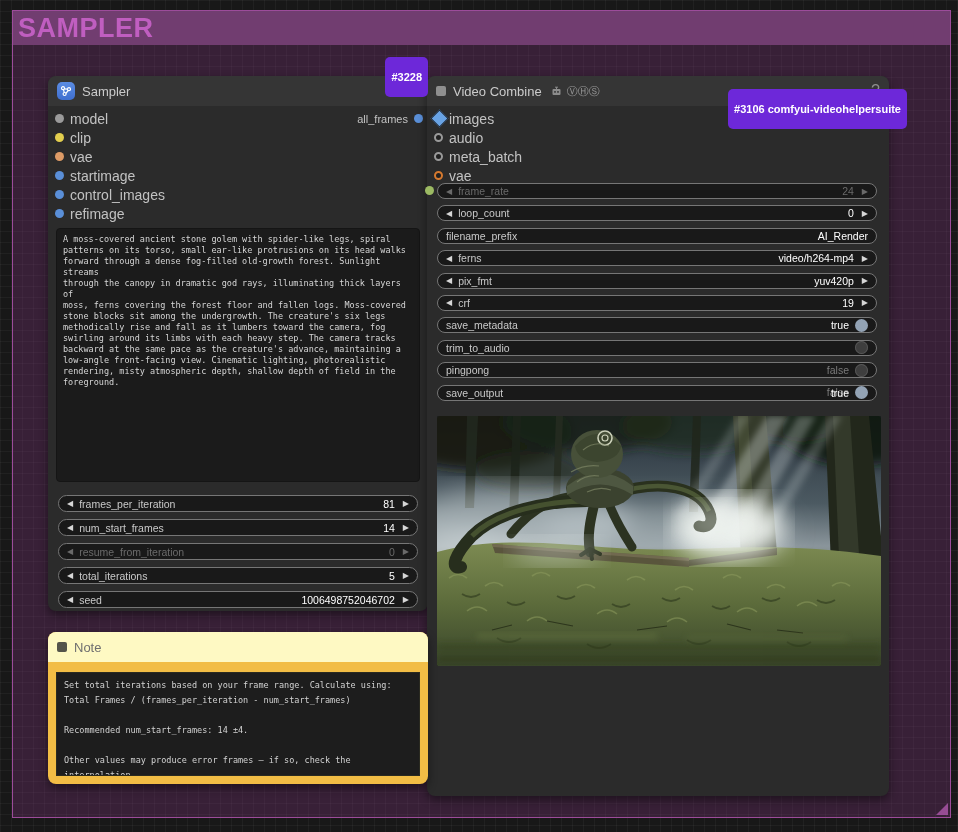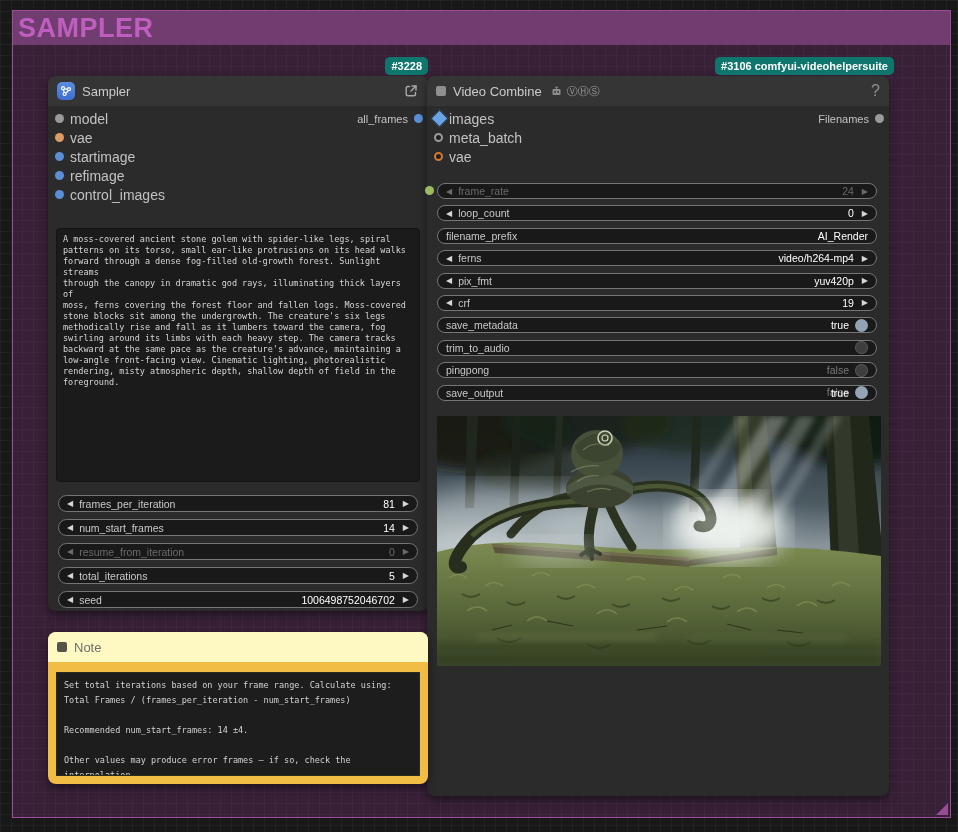--- a/index.html
+++ b/index.html
@@ -15,22 +15,22 @@
   }
   
   .group{position:absolute;left:12px;top:10px;width:937px;height:806px;
     background:rgba(120,50,118,0.33);border:1px solid #9c4c9a;z-index:1;}
   .group-header{position:absolute;left:0;top:0;right:0;height:34px;background:#713d70;}
   .group-title{position:absolute;left:5px;top:2px;font-size:27px;font-weight:600;
     letter-spacing:.5px;color:#c05ec0;}
   .group-handle{position:absolute;right:2px;bottom:2px;width:0;height:0;
     border-left:12px solid transparent;border-bottom:12px solid #b55bb3;opacity:.75;}
   
-  .badge{position:absolute;top:57px;height:14px;line-height:14px;background:#0f766e;
-    color:#fff;font-size:11px;font-weight:700;padding:2px 6px;border-radius:5px;z-index:6;white-space:nowrap;}
+  .badge{position:absolute;top:57px;height:14px;line-height:14px;background:#6d28d9;
+    color:#fff;font-size:11px;font-weight:700;padding:13px 6px;border-radius:5px;z-index:6;white-space:nowrap;}
   
   .link-line{position:absolute;left:418px;top:117px;width:42px;height:2px;background:#5a8fd8;z-index:2;}
   .link-diamond{position:absolute;left:433px;top:112px;width:11px;height:11px;background:#69a3e4;
     transform:rotate(45deg);border:1px solid #20262e;z-index:4;}
   
   .node{position:absolute;background:#2b2b2b;border-radius:8px;
     box-shadow:0 4px 10px rgba(0,0,0,0.45);z-index:3;}
   .node-header{position:absolute;left:0;top:0;right:0;height:30px;background:#353535;
     border-radius:8px 8px 0 0;display:flex;align-items:center;padding:0 9px;box-sizing:border-box;
     color:#cbcbcb;font-size:13px;}
@@ -94,21 +94,21 @@
   <div class="group-header">
     <div class="group-title">SAMPLER</div>
   </div>
   <div class="group-handle"></div>
 </div>
 
 <div class="link-line"></div>
 <div class="link-diamond"></div>
 
 <div class="badge" style="right:530px;">#3228</div>
-<div class="badge" style="right:64px;">#3106 comfyui-videohelpersuite</div>
+<div class="badge" style="right:51px;margin-top:32px;">#3106 comfyui-videohelpersuite</div>
 
 <div class="node" id="sampler-node">
   <div class="node-header">
     <span class="subgraph-icon">
       <svg width="12" height="12" viewBox="0 0 12 12">
         <g stroke="#fff" stroke-width="1.2" fill="none">
           <circle cx="3" cy="3.2" r="1.5"></circle>
             <circle cx="9" cy="4.2" r="1.5"></circle>
             <circle cx="4.6" cy="9" r="1.5"></circle>
           <path d="M4.3,3.9 L7.6,4.1 M3.5,4.6 L4.3,7.6 M5.9,8.3 L8.2,5.5"></path>
@@ -126,34 +126,38 @@
       </svg>
     </span>
   </div>
 
   <div class="ports">
     <div class="port-row">
       <span class="pdot" style="background:#9a9a9a"></span>
       <span class="plabel">model</span>
     </div>
     <div class="port-row">
+      <span class="pdot" style="background:#e3cf4e"></span>
+      <span class="plabel">clip</span>
+    </div>
+    <div class="port-row">
       <span class="pdot" style="background:#dd9b66"></span>
       <span class="plabel">vae</span>
     </div>
     <div class="port-row">
       <span class="pdot" style="background:#5a8fd8"></span>
       <span class="plabel">startimage</span>
     </div>
     <div class="port-row">
       <span class="pdot" style="background:#5a8fd8"></span>
+      <span class="plabel">control_images</span>
+    </div>
+    <div class="port-row">
+      <span class="pdot" style="background:#5a8fd8"></span>
       <span class="plabel">refimage</span>
-    </div>
-    <div class="port-row">
-      <span class="pdot" style="background:#5a8fd8"></span>
-      <span class="plabel">control_images</span>
     </div>
   </div>
 
   <div class="out-row">
     <span>all_frames</span>
     <span class="pdot" style="background:#5a8fd8"></span>
   </div>
 
   <div class="prompt-box">A moss-covered ancient stone golem with spider-like legs, spiral
 patterns on its torso, small ear-like protrusions on its head walks
@@ -215,20 +219,24 @@
       </svg>
     </span>
     <span class="vhs-letters">ⓋⒽⓈ</span>
     <span class="help-mark">?</span>
   </div>
 
   <div class="ports">
     <div class="port-row">
       <span class="pdot" style="background:#5a8fd8"></span>
       <span class="plabel">images</span>
+    </div>
+    <div class="port-row">
+      <span class="pdot hollow" style="border-color:#9a9a9a"></span>
+      <span class="plabel">audio</span>
     </div>
     <div class="port-row">
       <span class="pdot hollow" style="border-color:#9a9a9a"></span>
       <span class="plabel">meta_batch</span>
     </div>
     <div class="port-row">
       <span class="pdot hollow" style="border-color:#d5792f"></span>
       <span class="plabel">vae</span>
     </div>
   </div>

